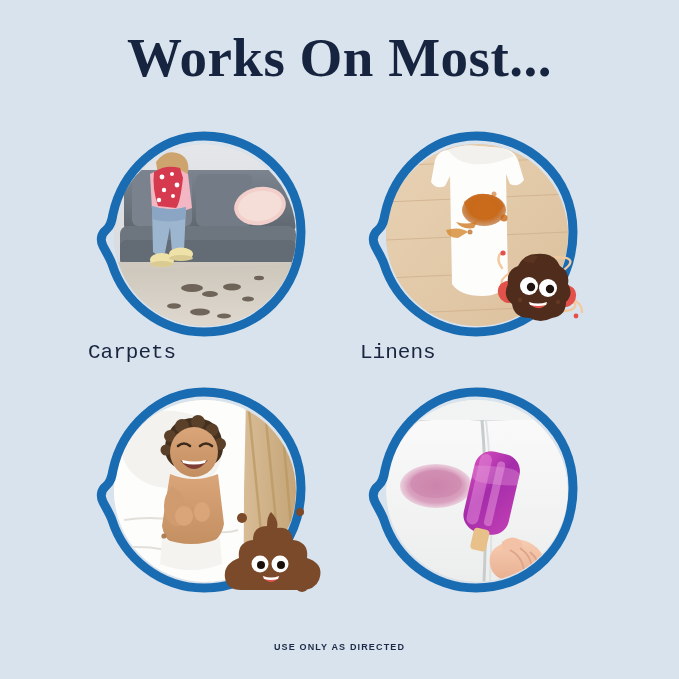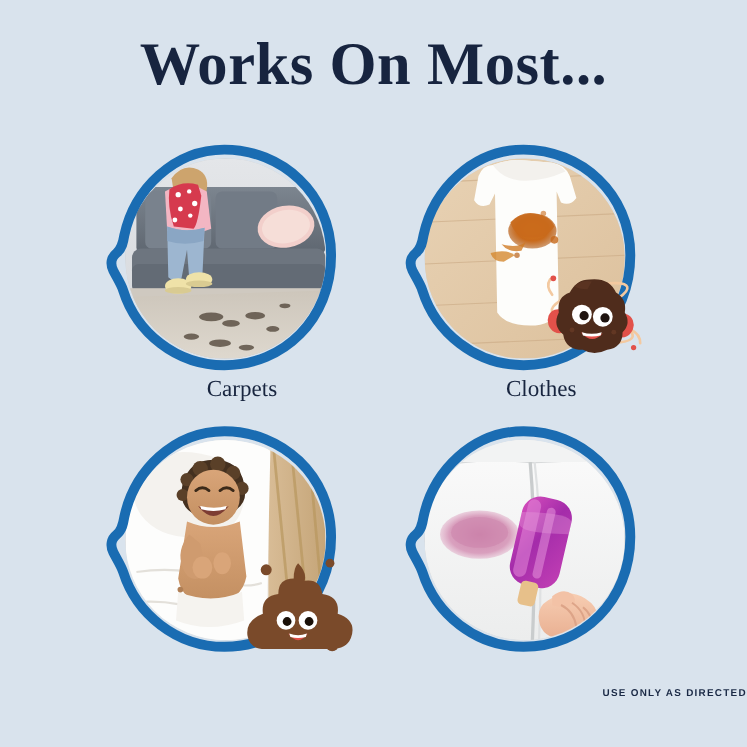--- a/index.html
+++ b/index.html
@@ -79,25 +79,25 @@
     width: 182px;
     height: 182px;
     border-radius: 50%;
     overflow: hidden;
     background: #cfcfcf;
   }
   .photo > svg { display: block; width: 182px; height: 182px; }
 
   .caption {
     position: absolute;
-    left: 12px;
+    left: 0;
     top: 212px;
     width: 240px;
-    text-align: center;
-    font-family: Liberation Serif, serif;
+    text-align: left;
+    font-family: Liberation Mono, monospace;
     font-size: 21px;
     line-height: 26px;
     color: #18253f;
     white-space: nowrap;
   }
 
   
   .mascot {
     position: absolute;
     pointer-events: none;
@@ -113,23 +113,23 @@
     top: 122px;
     width: 86px;
     height: 86px;
   }
   .mascot svg { display: block; width: 100%; height: 100%; overflow: visible; }
 
   
   .fineprint {
     position: absolute;
     left: 0;
-    top: 624px;
+    top: 641px;
     width: 679px;
-    text-align: right;
+    text-align: center;
     font-family: "Liberation Sans", sans-serif;
     font-weight: bold;
     font-size: 9px;
     line-height: 12px;
     letter-spacing: 1.15px;
     color: #1b2a46;
     white-space: nowrap;
   }
 </style>
 </head>
@@ -325,21 +325,21 @@
           <circle cx="62" cy="51" r="4.2" fill="#1f1410"></circle>
 
           <path d="M40 64 q10 12 20 1 q-10 5 -20 -1 Z" fill="#e2514a"></path>
           <path d="M41 64 q9 3 18 0 l-1 3 q-8 2 -16 0 Z" fill="#ffffff"></path>
 
           <circle cx="32" cy="62" r="2.2" fill="#6b3c26" opacity="0.7"></circle>
           <circle cx="70" cy="64" r="2.2" fill="#6b3c26" opacity="0.7"></circle>
         </svg>
       </div>
 
-      <div class="caption">Clothes</div>
+      <div class="caption">Linens</div>
     </div>
 
     <div class="cell c2">
       <div class="blob-wrap">
 
         <div class="photo">
           <svg viewBox="0 0 182 182">
             <defs>
               <linearGradient id="lnSheet" x1="0" y1="0" x2="0" y2="1">
                 <stop offset="0%" stop-color="#fbfbfa"></stop>

